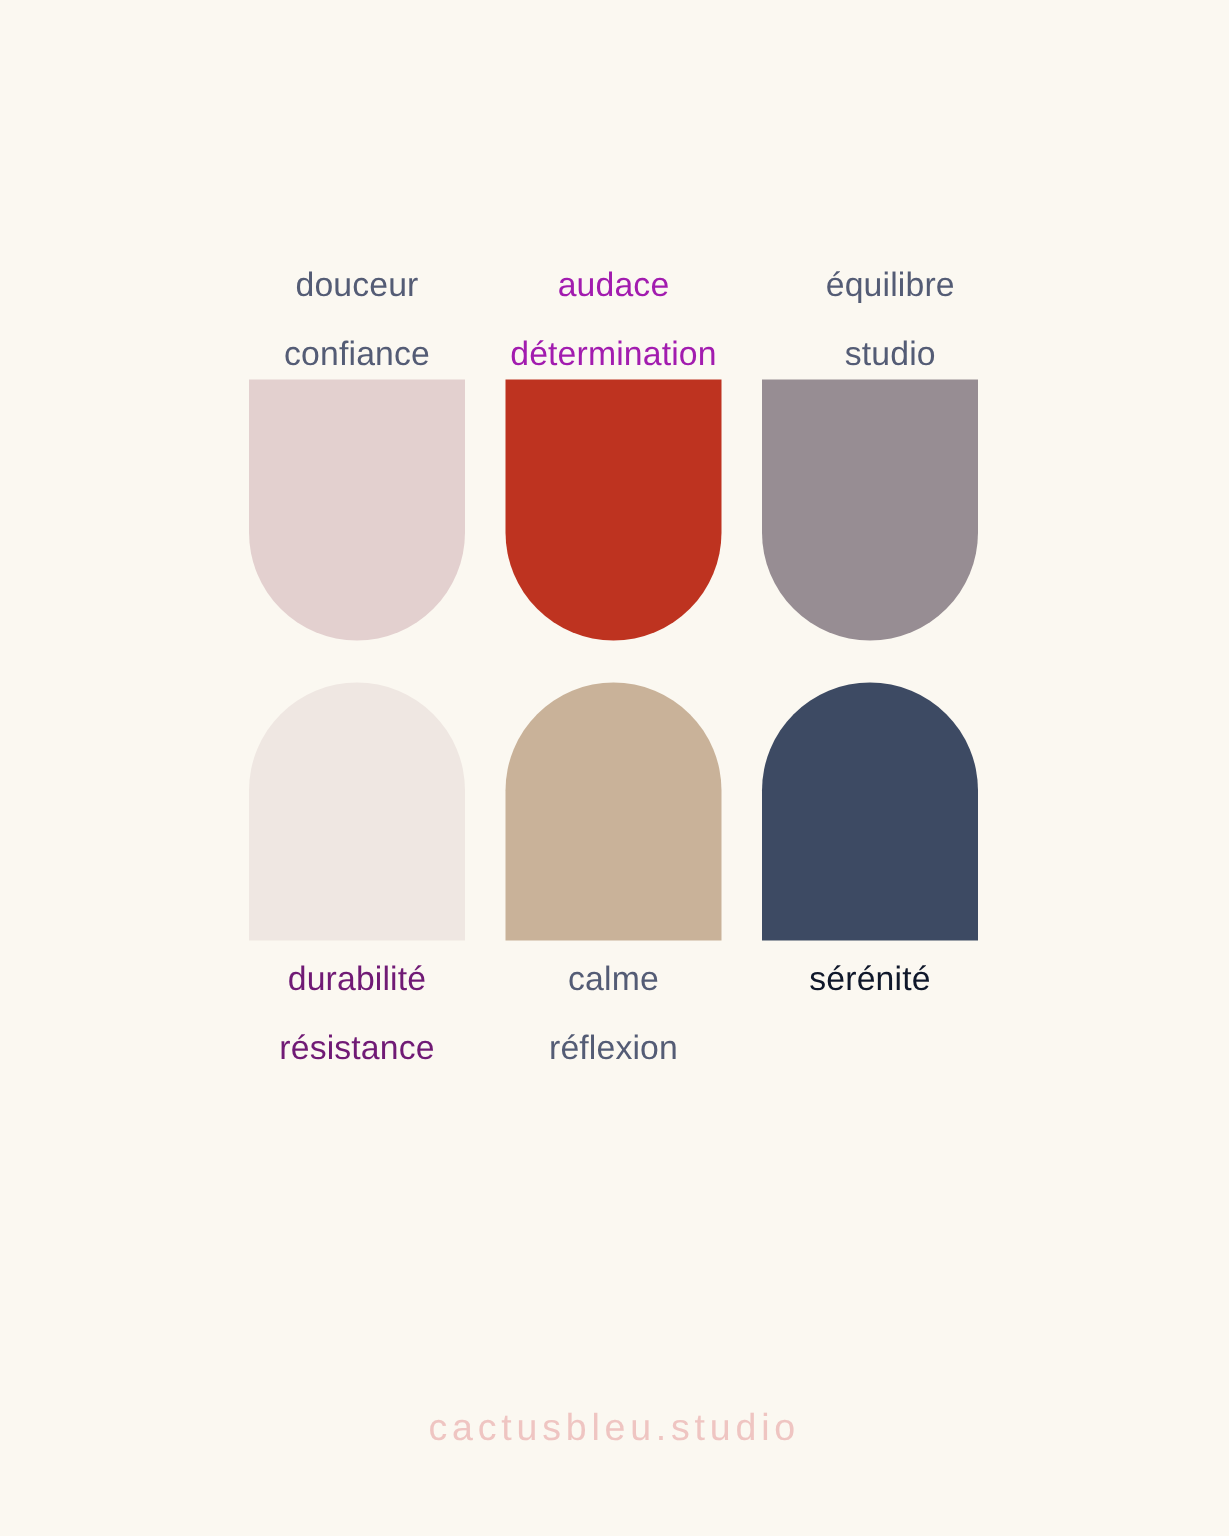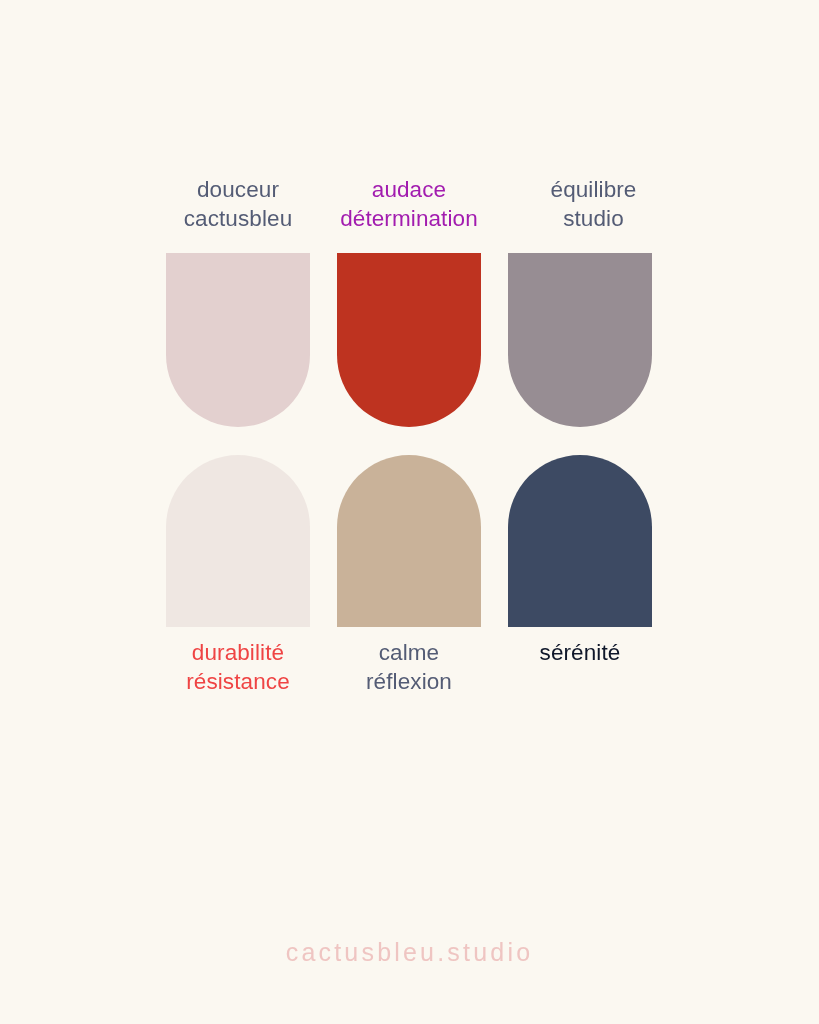--- a/index.html
+++ b/index.html
@@ -44,20 +44,21 @@
 
   
   .caption {
     color: #545C75;
     font-size: 22.5px;
     line-height: 29px;
     font-weight: 300;
     text-align: center;
     letter-spacing: 0.1px;
     white-space: nowrap;
+    gap: 17px;
   }
   .caption-top {
     height: 78px;
     display: flex;
     flex-direction: column;
     justify-content: flex-start;
     align-items: center;
   }
   .caption-bottom {
     padding-top: 11px;
@@ -103,26 +104,26 @@
 </head>
 <body style="background: rgb(251, 248, 241);">
 
 <div class="palette-board">
 
   <div class="swatch-grid">
 
     <div class="swatch-col">
       <div class="caption caption-top" style="color: rgb(84, 92, 117);">
         <span class="caption-line">douceur</span>
-        <span class="caption-line">cactusbleu</span>
+        <span class="caption-line">confiance</span>
       </div>
       <div class="swatch swatch-u" style="background-color: rgb(227, 208, 207);"></div>
       <div class="row-gap"></div>
       <div class="swatch swatch-arch" style="background-color: rgb(239, 231, 226);"></div>
-      <div class="caption caption-bottom" style="color: #ef4444;">
+      <div class="caption caption-bottom" style="color: #701a75;">
         <span class="caption-line">durabilité</span>
         <span class="caption-line">résistance</span>
       </div>
     </div>
 
     <div class="swatch-col">
       <div class="caption caption-top" style="color: #a21caf;">
         <span class="caption-line">audace</span>
         <span class="caption-line">détermination</span>
       </div>

